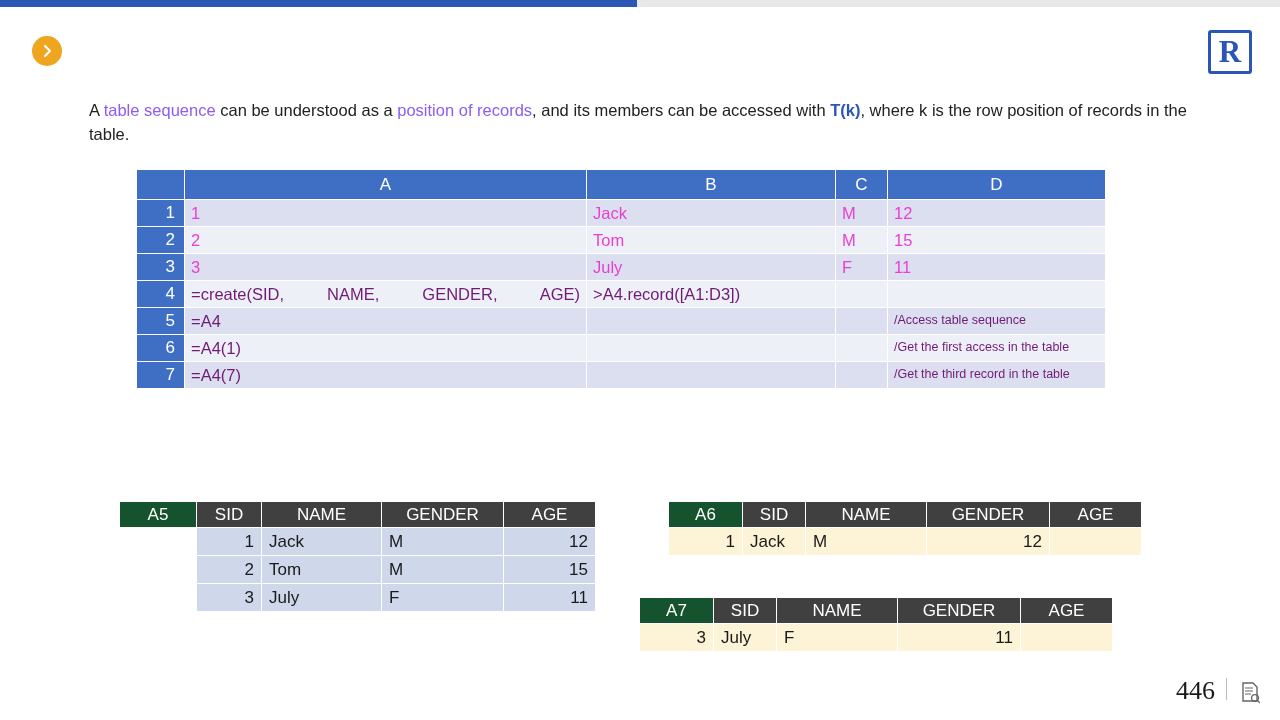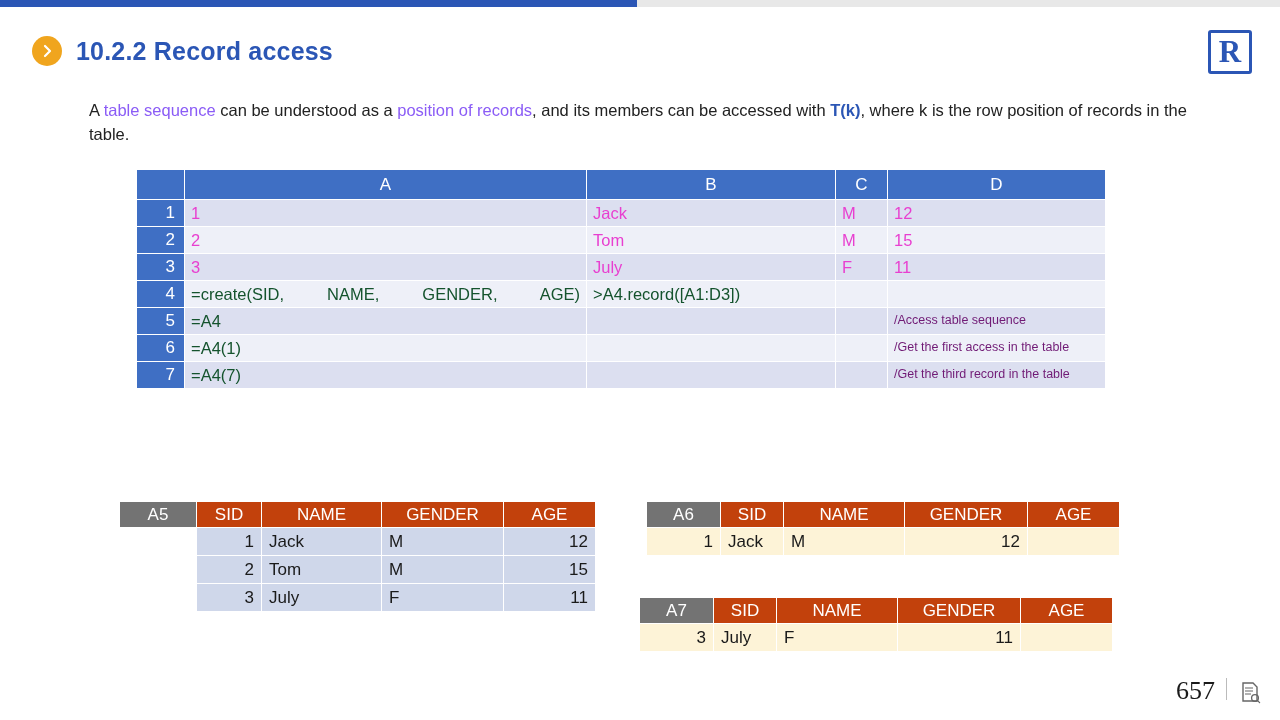--- a/index.html
+++ b/index.html
@@ -110,59 +110,59 @@
     background: #3f6fc4;
     color: #ffffff;
     text-align: right;
     padding-right: 9px;
     font-size: 17px;
   }
   .sheet tbody tr:nth-child(odd) td { background: #dcdff0; }
   .sheet tbody tr:nth-child(even) td { background: #eef0f8; }
   .sheet tbody tr td.rowhdr { background: #3f6fc4; }
   .cell-pink { color: #e83fd0; }
-  .cell-dark { color: #14532d; }
+  .cell-dark { color: #701a75; }
   .cell-note {
     color: #701a75;
     font-size: 12.5px;
     line-height: 1.25;
     text-align: justify;
   }
   .justify { text-align: justify; text-align-last: justify; }
 
   
   .res {
     position: absolute;
     border-collapse: collapse;
     table-layout: fixed;
     font-size: 17px;
   }
   .res th {
-    background: #c2410c;
+    background: #404040;
     color: #ffffff;
     font-weight: normal;
     height: 26px;
     border: 1px solid #ffffff;
     text-align: center;
   }
-  .res th.corner { background: #737373; }
+  .res th.corner { background: #14532d; }
   .res td {
     height: 28px;
     border: 1px solid #ffffff;
     padding: 1px 7px;
     color: #1a1a1a;
   }
   .res .num { text-align: right; }
   .res .txt { text-align: left; }
 
   .res-a5 { top: 501px; left: 119px; width: 476px; }
   .res-a5 td { background: #cfd7ea; }
   .res-a5 td.blank { background: #ffffff; border-color: #ffffff; }
 
-  .res-a6 { top: 501px; left: 646px; width: 473px; }
+  .res-a6 { top: 501px; left: 668px; width: 473px; }
   .res-a6 td { background: #fdf3d7; }
 
   .res-a7 { top: 597px; left: 639px; width: 473px; }
   .res-a7 td { background: #fdf3d7; }
 
   
   .page-num {
     position: absolute;
     right: 65px; bottom: 14px;
     font-size: 26px;
@@ -187,21 +187,20 @@
 
 <div class="topbar-blue"></div>
 <div class="topbar-gray"></div>
 
 <div class="header">
   <div class="header-bullet">
     <svg width="14" height="14" viewBox="0 0 14 14" aria-hidden="true">
       <path d="M5 2 L10 7 L5 12" fill="none" stroke="#ffffff" stroke-width="2.2" stroke-linecap="round" stroke-linejoin="round"></path>
     </svg>
   </div>
-  <div class="header-title">10.2.2 Record access</div>
 </div>
 
 <div class="logo">
   <span class="logo-text">R</span>
 </div>
 
 <div class="intro">
   <span>A </span><span class="hl-blue">table sequence</span><span> can be understood as a </span><span class="hl-blue">position of records</span><span>, and its members can be accessed with </span><span class="hl-bold">T(k)</span><span>, where k is the row position of records in the table.</span>
 </div>
 
@@ -366,21 +365,21 @@
     <tr>
       <td class="num">3</td>
       <td class="txt">July</td>
       <td class="txt">F</td>
       <td class="num">11</td>
       <td class="num"></td>
     </tr>
   </tbody>
 </table>
 
-<div class="page-num">657</div>
+<div class="page-num">446</div>
 <div class="footer-sep"></div>
 <div class="footer-icon">
   <svg width="24" height="24" viewBox="0 0 24 24" aria-hidden="true">
     <path d="M5 3 h10 l4 4 v14 h-14 z" fill="none" stroke="#666666" stroke-width="1.4"></path>
     <path d="M7 8 h8 M7 11 h8 M7 14 h6" stroke="#666666" stroke-width="1.1"></path>
     <circle cx="17" cy="18" r="3.4" fill="none" stroke="#666666" stroke-width="1.3"></circle>
     <path d="M19.4 20.4 L21.6 22.6" stroke="#666666" stroke-width="1.3" stroke-linecap="round"></path>
   </svg>
 </div>
 

